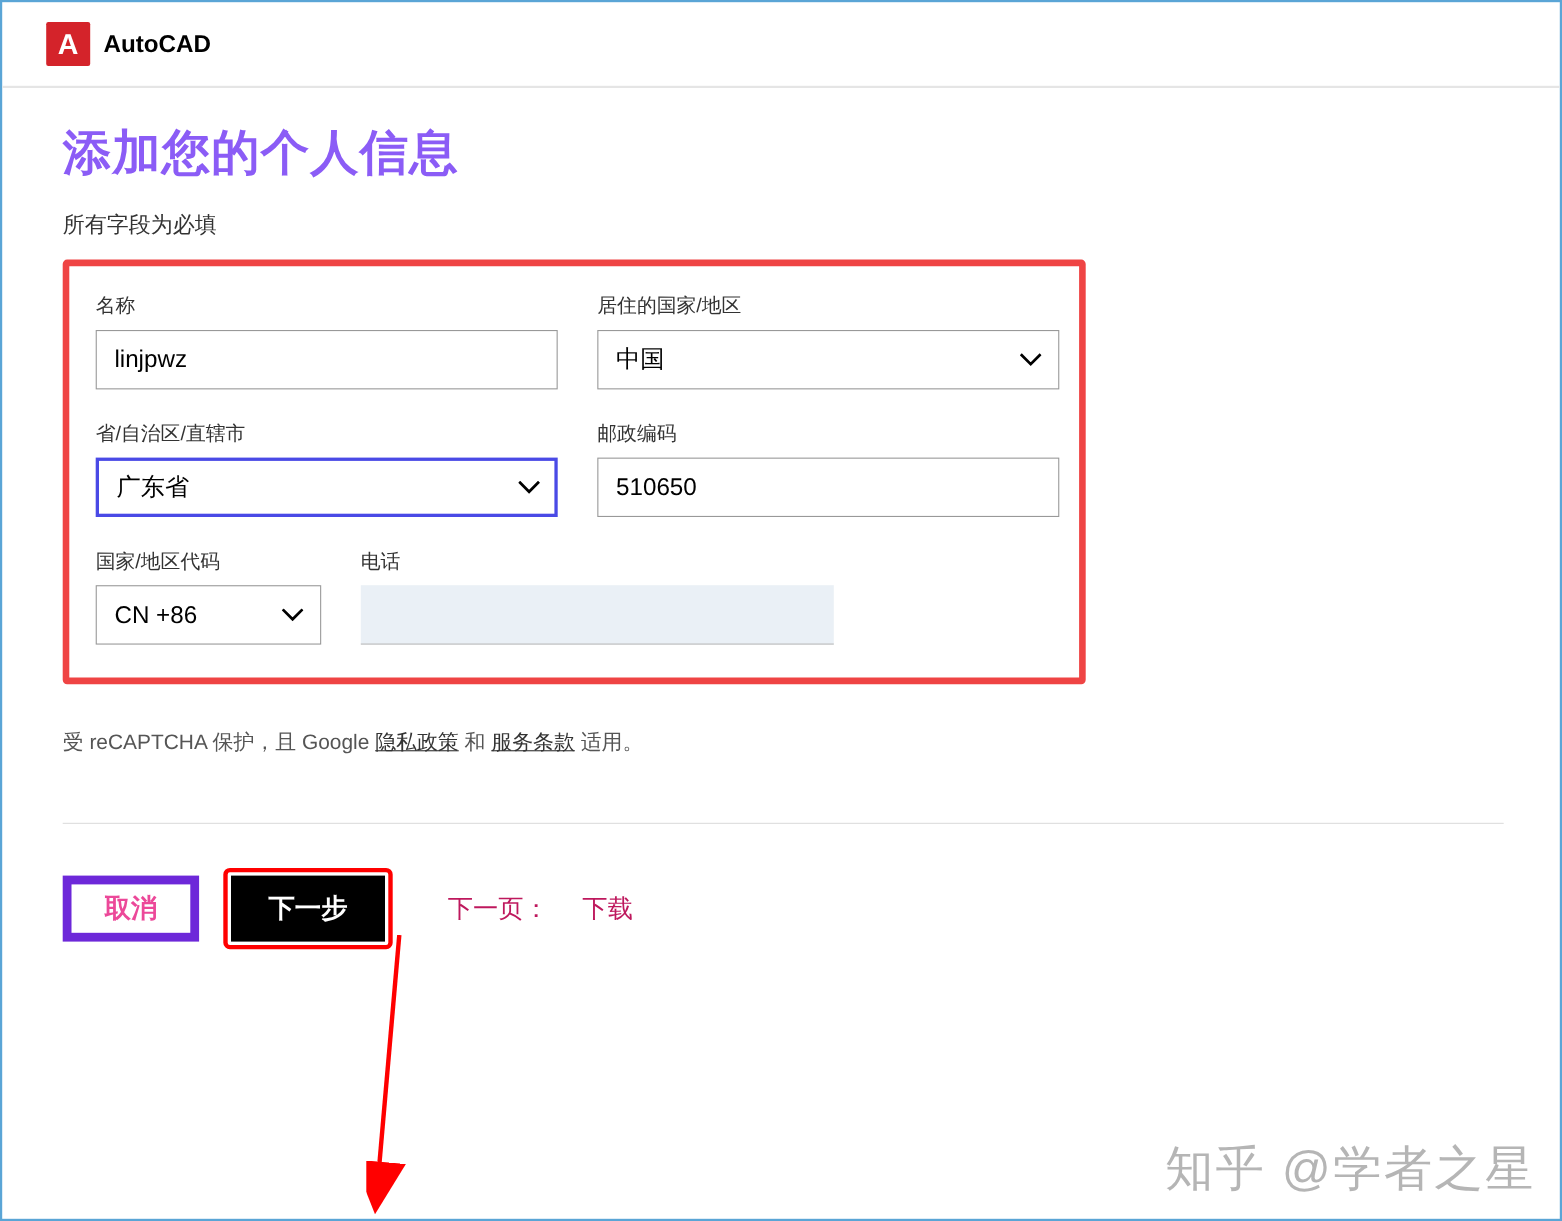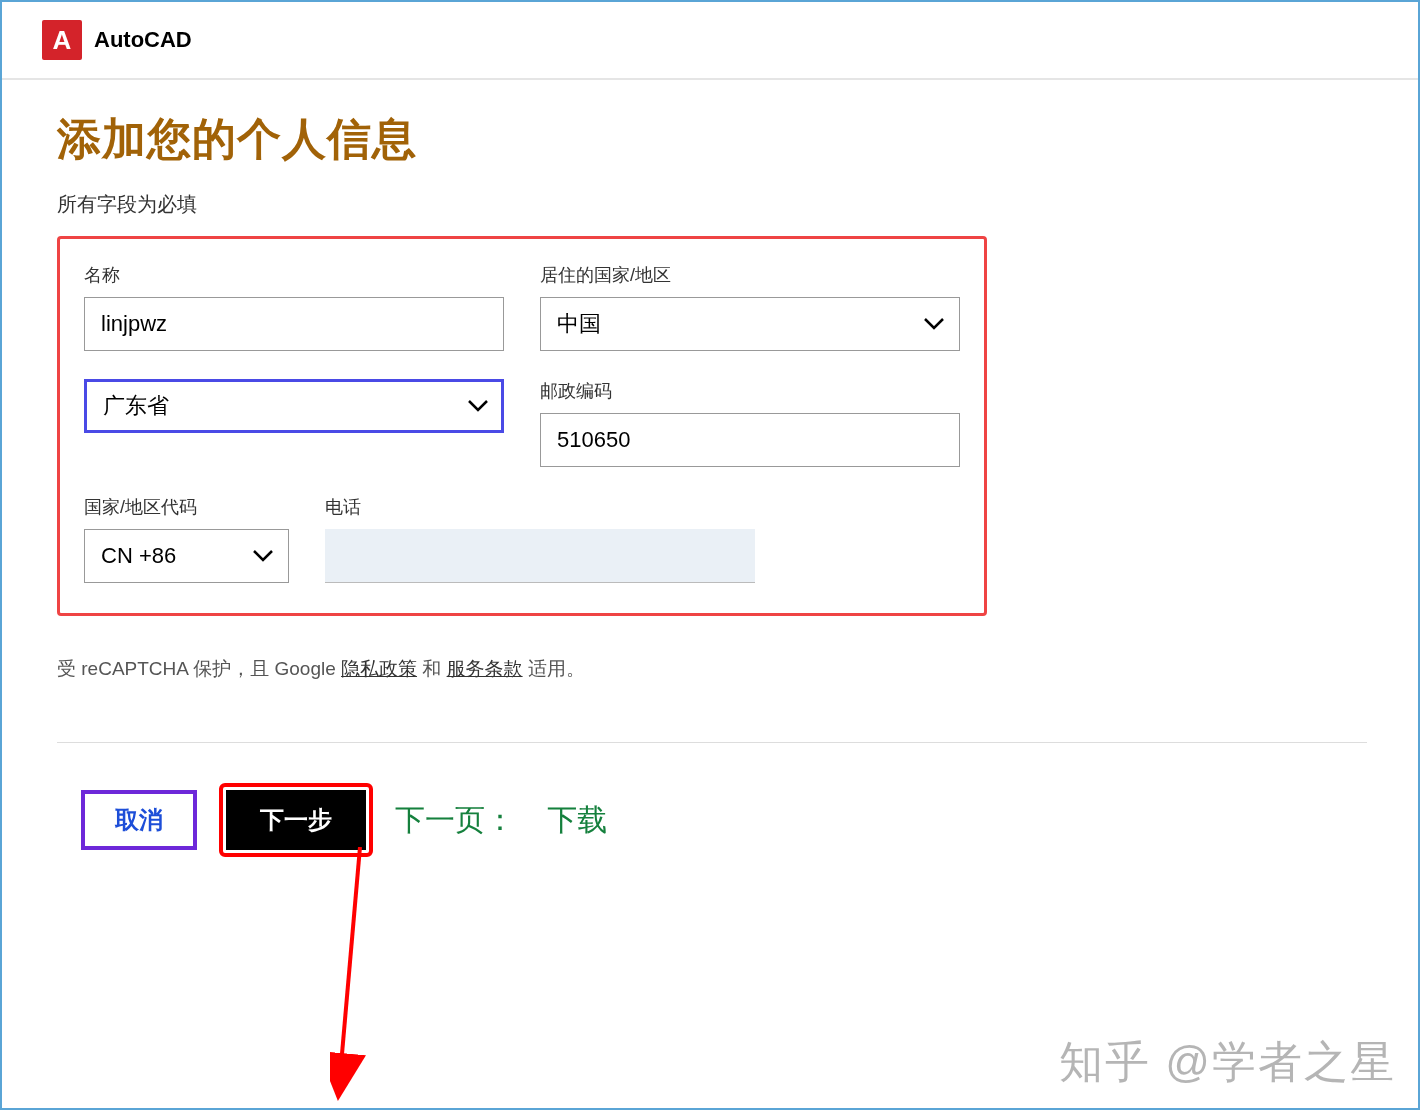--- a/index.html
+++ b/index.html
@@ -35,32 +35,32 @@
     font-size: 22px;
     color: #000;
     text-align: center;
   }
   .main {
     padding: 30px 55px;
   }
   .page-title {
     font-size: 44px;
     font-weight: 900;
-    color: #a16207;
+    color: #8b5cf6;
     margin-bottom: 22px;
     letter-spacing: 1px;
   }
   .required-note {
     font-size: 20px;
     color: #333;
     margin-bottom: 18px;
     font-family: Liberation Mono, monospace;
   }
   .form-box {
-    border: 3px solid #ef4444;
+    border: 6px solid #ef4444;
     border-radius: 4px;
     padding: 24px 8px 30px 24px;
     width: 930px;
     position: relative;
   }
   .form-row {
     display: flex;
     gap: 36px;
     margin-bottom: 28px;
   }
@@ -130,44 +130,44 @@
   .btn {
     height: 60px;
     padding: 0 30px;
     font-size: 24px;
     font-weight: 600;
     cursor: pointer;
     font-family: inherit;
   }
   .btn-cancel {
     background: #fff;
-    border: 4px solid #6d28d9;
-    color: #1d4ed8;
-    margin-left: 24px;
+    border: 8px solid #6d28d9;
+    color: #ec4899;
   }
   .btn-next-wrap {
     border: 4px solid #ff0000;
     border-radius: 6px;
     padding: 3px;
     display: inline-block;
   }
   .btn-next {
     background: #000;
     color: #fff;
     border: none;
     height: 60px;
     padding: 0 34px;
     font-size: 24px;
     font-weight: 600;
     font-family: Liberation Sans, sans-serif;
     cursor: pointer;
   }
   .next-page-text {
-    font-size: 30px;
-    color: #15803d;
+    margin-left: 28px;
+    font-size: 23px;
+    color: #be185d;
   }
   .next-page-text .label { margin-right: 24px; }
   .arrow-svg {
     position: absolute;
     left: 270px;
     top: 608px;
     pointer-events: none;
   }
   .watermark {
     position: fixed;
@@ -206,20 +206,21 @@
           <input class="text-input" readonly="" value="中国" style="">
           <svg class="chevron" width="20" height="12" viewBox="0 0 20 12">
               <path d="M1 1 L10 10 L19 1" stroke="#000" stroke-width="2.5" fill="none"></path>
             </svg>
         </div>
       </div>
     </div>
 
     <div class="form-row">
       <div class="form-group w-med">
+        <label class="form-label">省/自治区/直辖市</label>
         <div class="select-wrap">
           <input class="text-input focused" readonly="" value="广东省" style="">
           <svg class="chevron" width="20" height="12" viewBox="0 0 20 12">
               <path d="M1 1 L10 10 L19 1" stroke="#000" stroke-width="2.5" fill="none"></path>
             </svg>
         </div>
       </div>
       <div class="form-group w-med">
         <label class="form-label">邮政编码</label>
         <input class="text-input" value="510650" style="">

